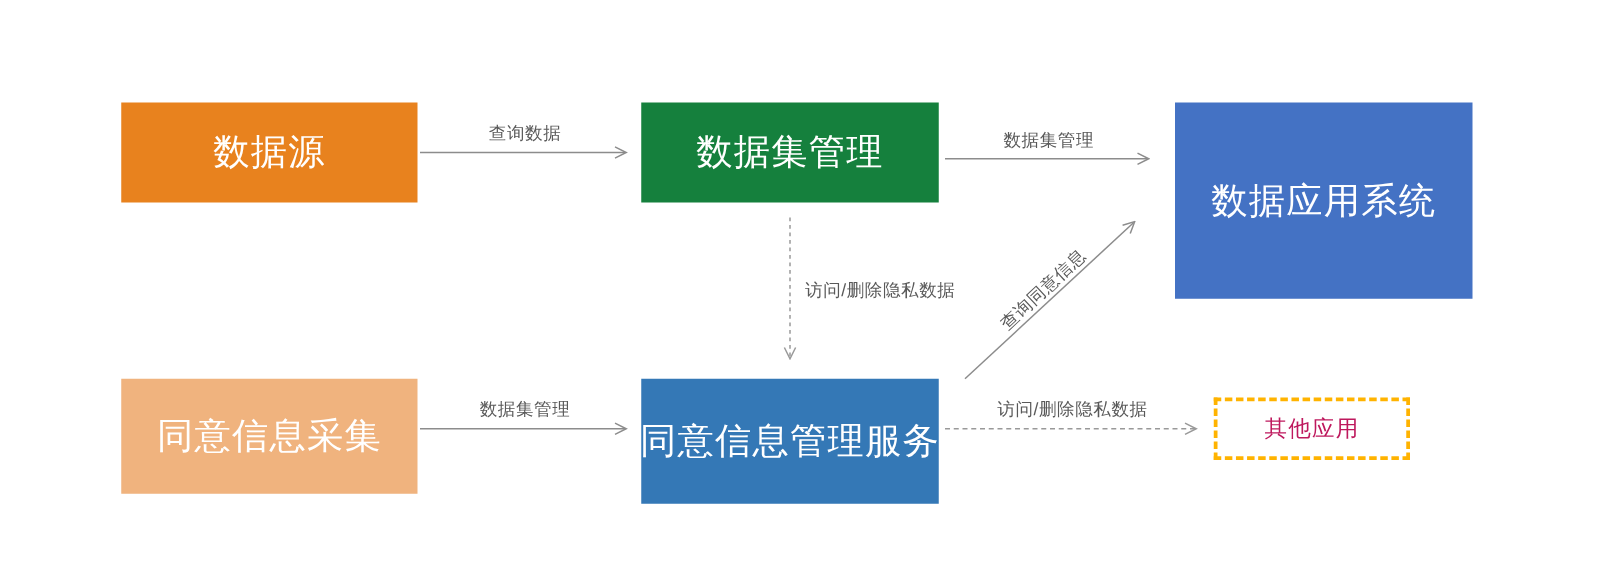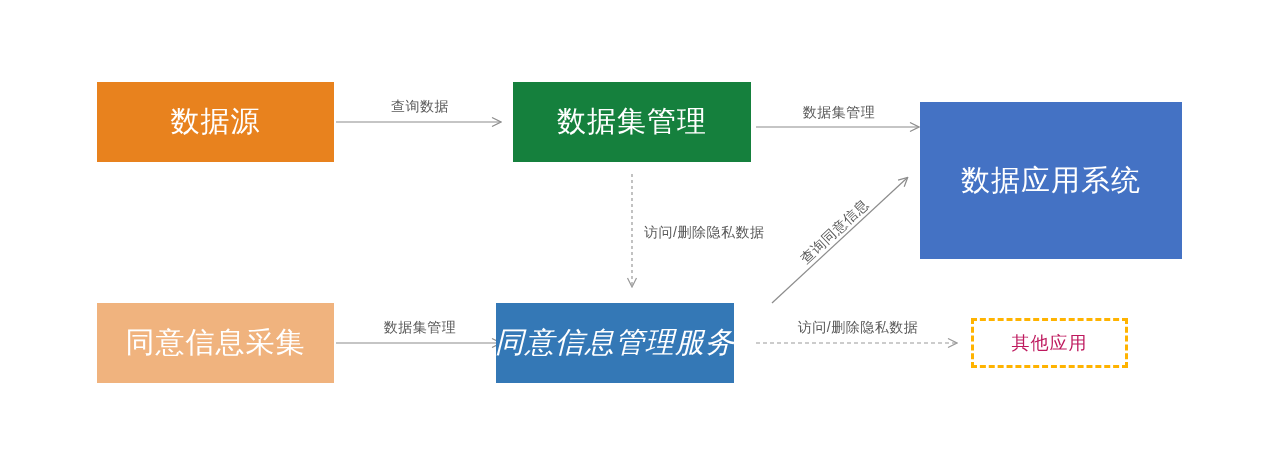--- a/index.html
+++ b/index.html
@@ -8,23 +8,23 @@
     font-family:"Liberation Sans", "DejaVu Sans", sans-serif; overflow:hidden;
   }
   svg.edges { position:absolute; left:0; top:0; width:1280px; height:460px; }
 
   .node {
     position:absolute; display:flex; align-items:center; justify-content:center;
     color:#ffffff; font-size:29px; letter-spacing:1px; white-space:nowrap;
   }
   #node-data-source              { left:97px;  top:82px;  width:237px; height:80px; }
   #node-dataset-management       { left:513px; top:82px;  width:238px; height:80px; }
-  #node-data-application-system  { left:920px; top:82px;  width:262px; height:157px;margin-top:20px; }
-  #node-consent-collection       { left:97px;  top:303px; width:237px; height:80px; }
-  #node-consent-management-service { left:496px; top:303px; width:238px; height:80px;font-style:italic; }
+  #node-data-application-system  { left:940px; top:82px;  width:238px; height:157px; }
+  #node-consent-collection       { left:97px;  top:303px; width:237px; height:92px; }
+  #node-consent-management-service { left:513px; top:303px; width:238px; height:100px; }
   #node-other-applications {
     left:971px; top:318px; width:157px; height:50px; box-sizing:border-box;
     border:3px dashed #FFB300; background:#ffffff; color:#be185d;
     font-size:18px; letter-spacing:1px;
   }
 
   .edge-label {
     position:absolute; font-size:14px; color:#595959; white-space:nowrap;
     letter-spacing:0.5px;
   }

